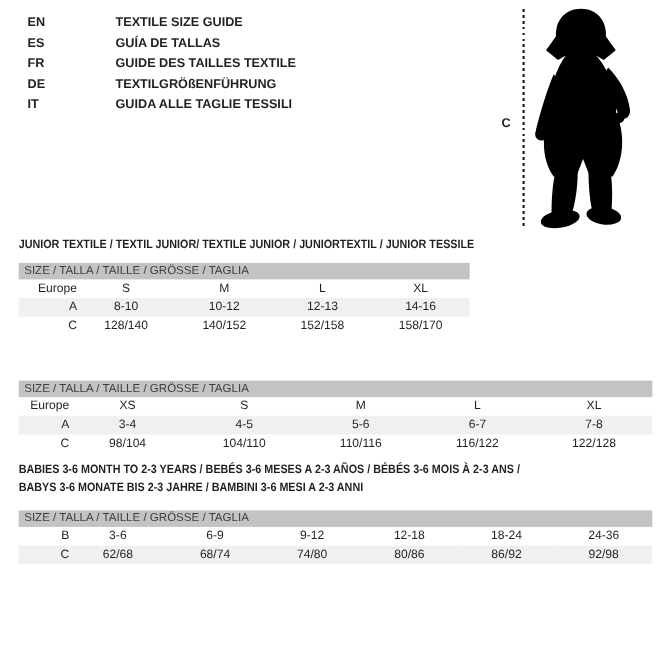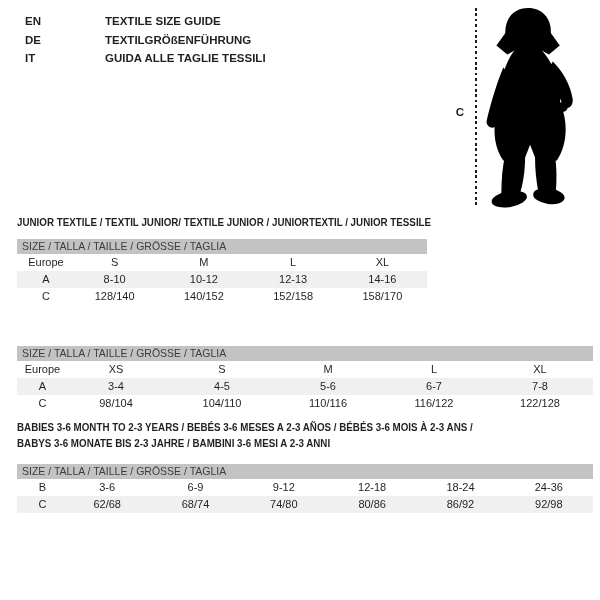--- a/index.html
+++ b/index.html
@@ -39,39 +39,47 @@
   
   table.size-table{position:absolute;left:17px;border-collapse:collapse;table-layout:fixed;}
   #t1{top:239px;width:410px;}
   #t2{top:346px;width:576px;}
   #t3{top:464px;width:576px;}
   th.bar{
     background:#c3c3c3;color:#3d3d3d;font-weight:normal;text-align:left;
     font-size:10.5px;height:15px;line-height:15px;padding:0 16px 0 5px;
   }
   td{font-size:11px;height:17px;line-height:17px;text-align:center;padding:0;}
-  td.lbl{text-align:center;padding-left:5px;margin-top:47px;}
+  td.lbl{text-align:right;padding-left:5px;margin-top:47px;}
   tr.stripe td{background:#f0f0f0;}
   col.label-col-1{width:53px;}
   col.label-col-2{width:46px;}
 
   
   .footnotes{position:absolute;left:17px;top:536px;}
   .footnote{font-weight:bold;font-size:11px;line-height:17.6px;white-space:nowrap;
     transform:scaleX(0.93);transform-origin:left center;}
 </style>
 </head>
 <body>
 
 <div id="canvas">
 
   <div class="lang-list">
     <div class="lang-row">
       <span class="lang-code">EN</span>
       <span class="lang-label">TEXTILE SIZE GUIDE</span>
+    </div>
+    <div class="lang-row">
+      <span class="lang-code">ES</span>
+      <span class="lang-label">GUÍA DE TALLAS</span>
+    </div>
+    <div class="lang-row">
+      <span class="lang-code">FR</span>
+      <span class="lang-label">GUIDE DES TAILLES TEXTILE</span>
     </div>
     <div class="lang-row">
       <span class="lang-code">DE</span>
       <span class="lang-label">TEXTILGRÖßENFÜHRUNG</span>
     </div>
     <div class="lang-row">
       <span class="lang-code">IT</span>
       <span class="lang-label">GUIDA ALLE TAGLIE TESSILI</span>
     </div>
   </div>

